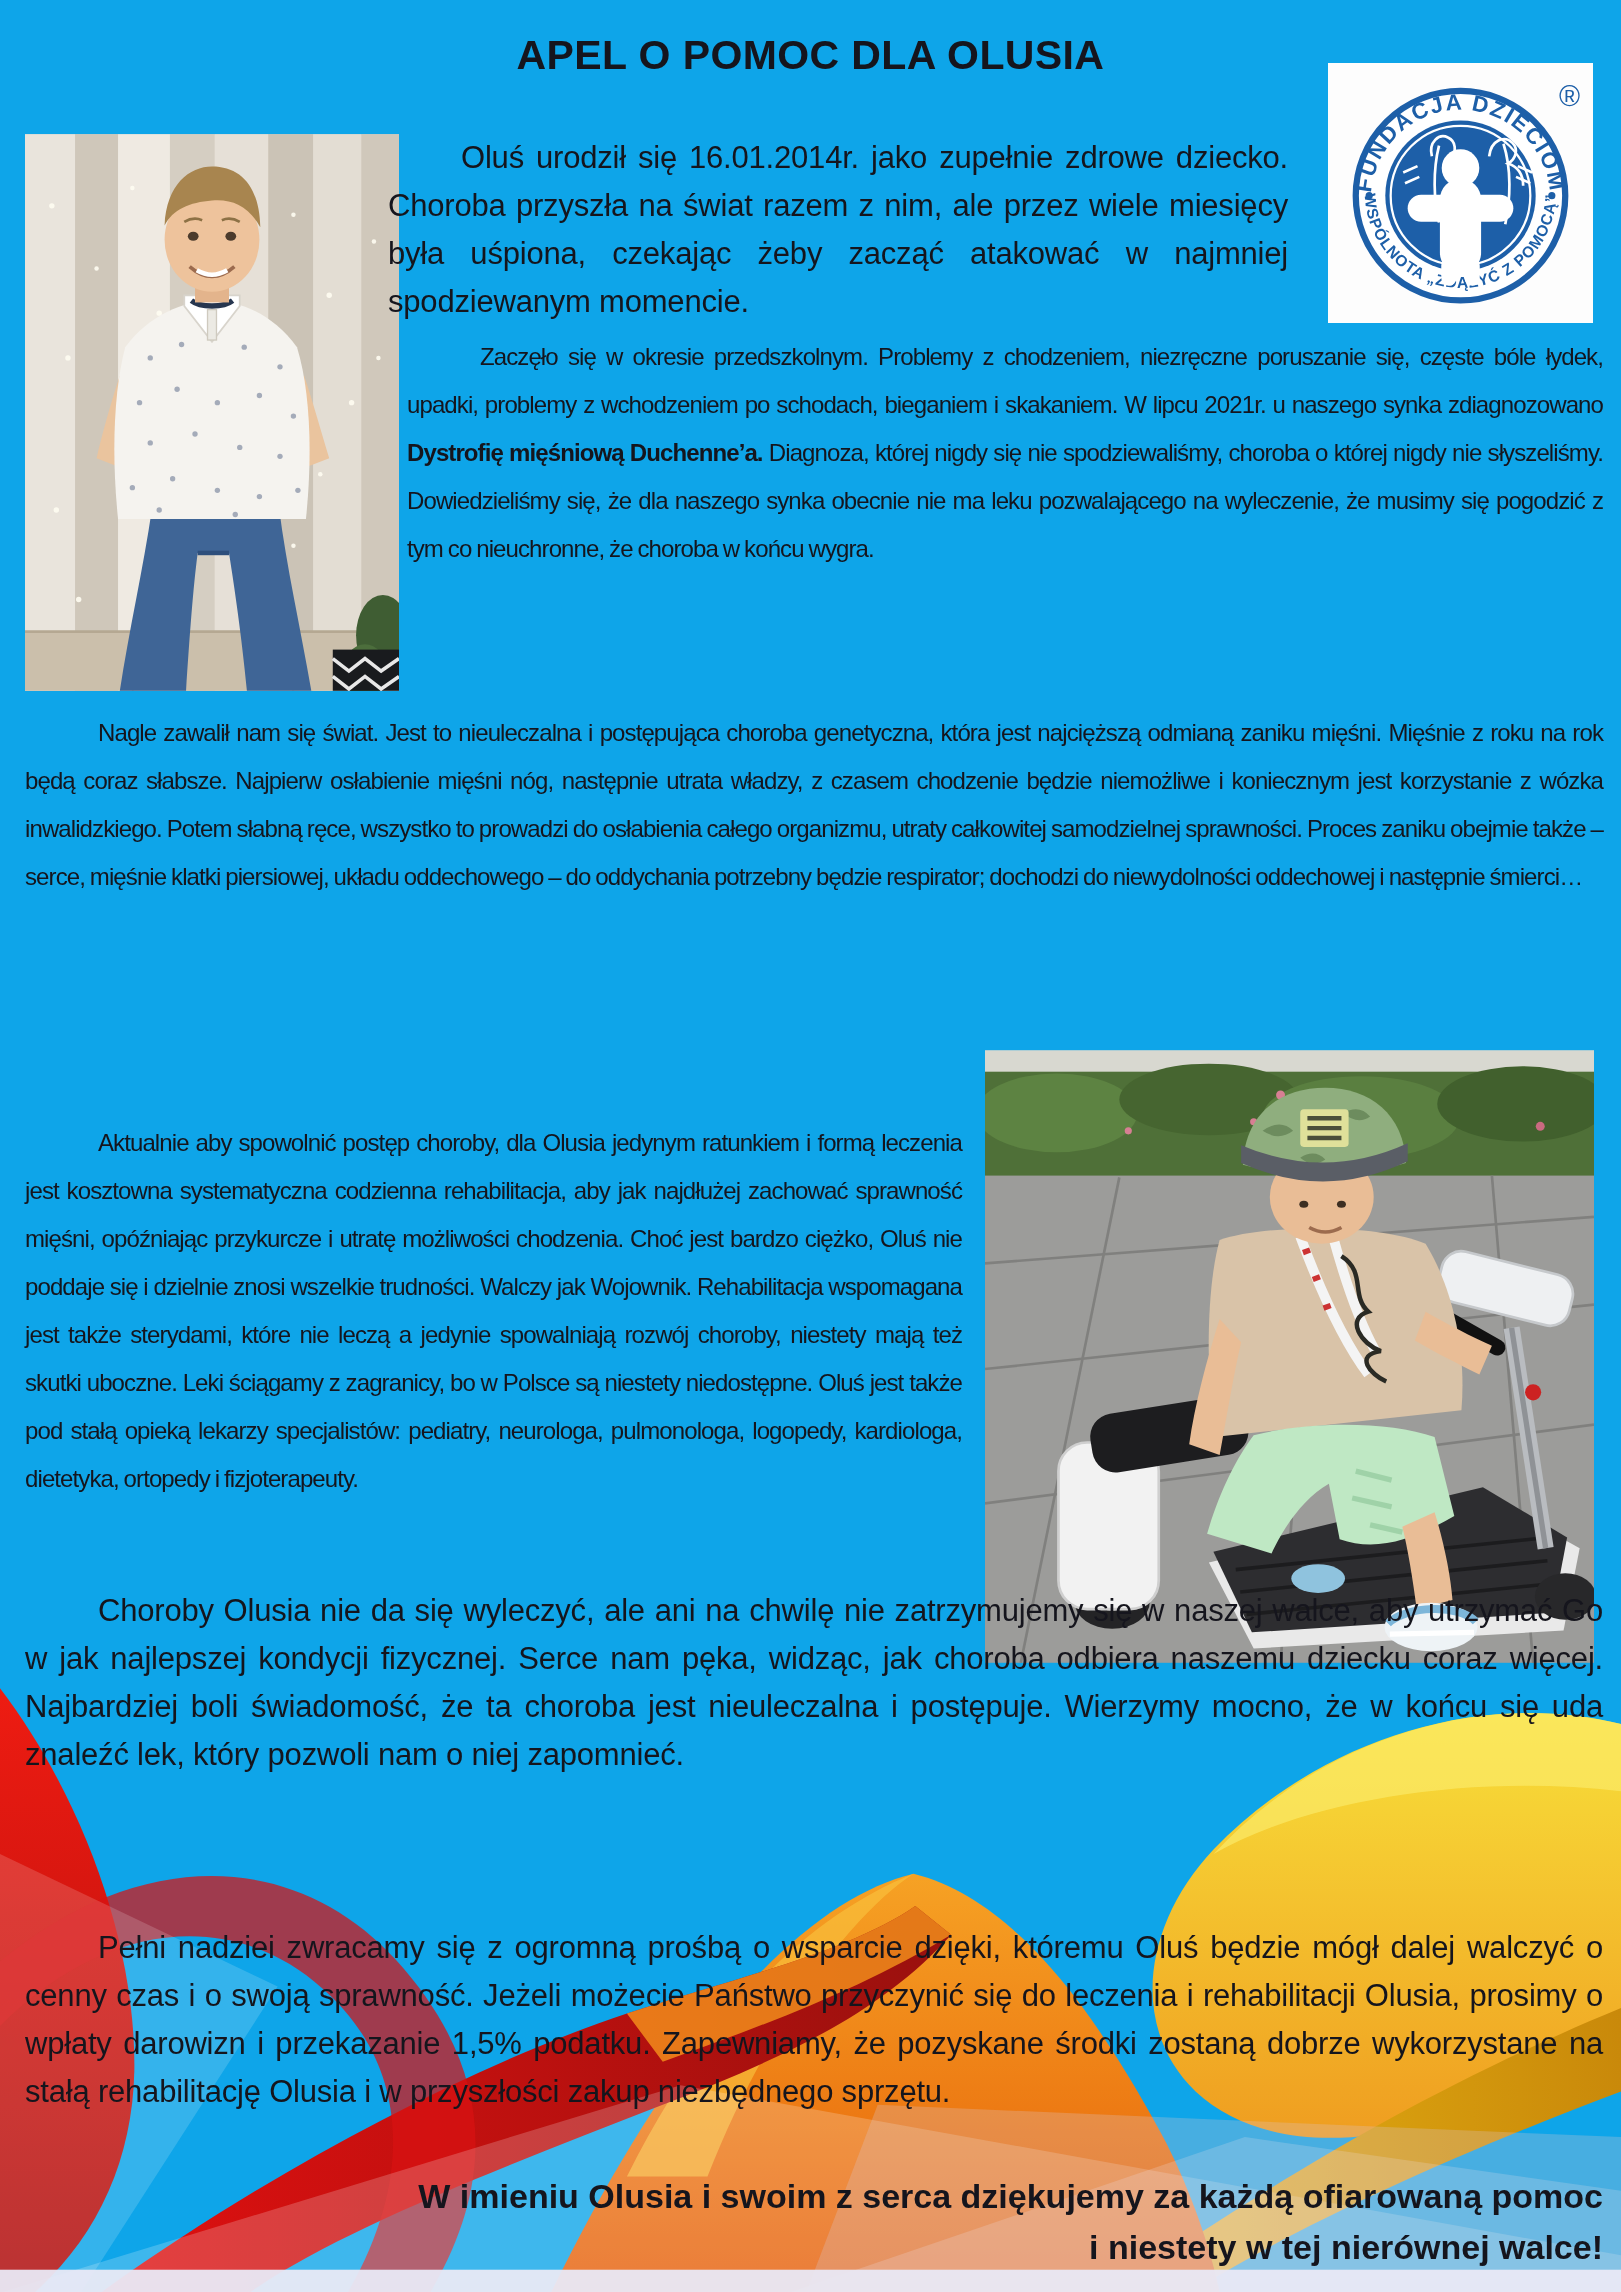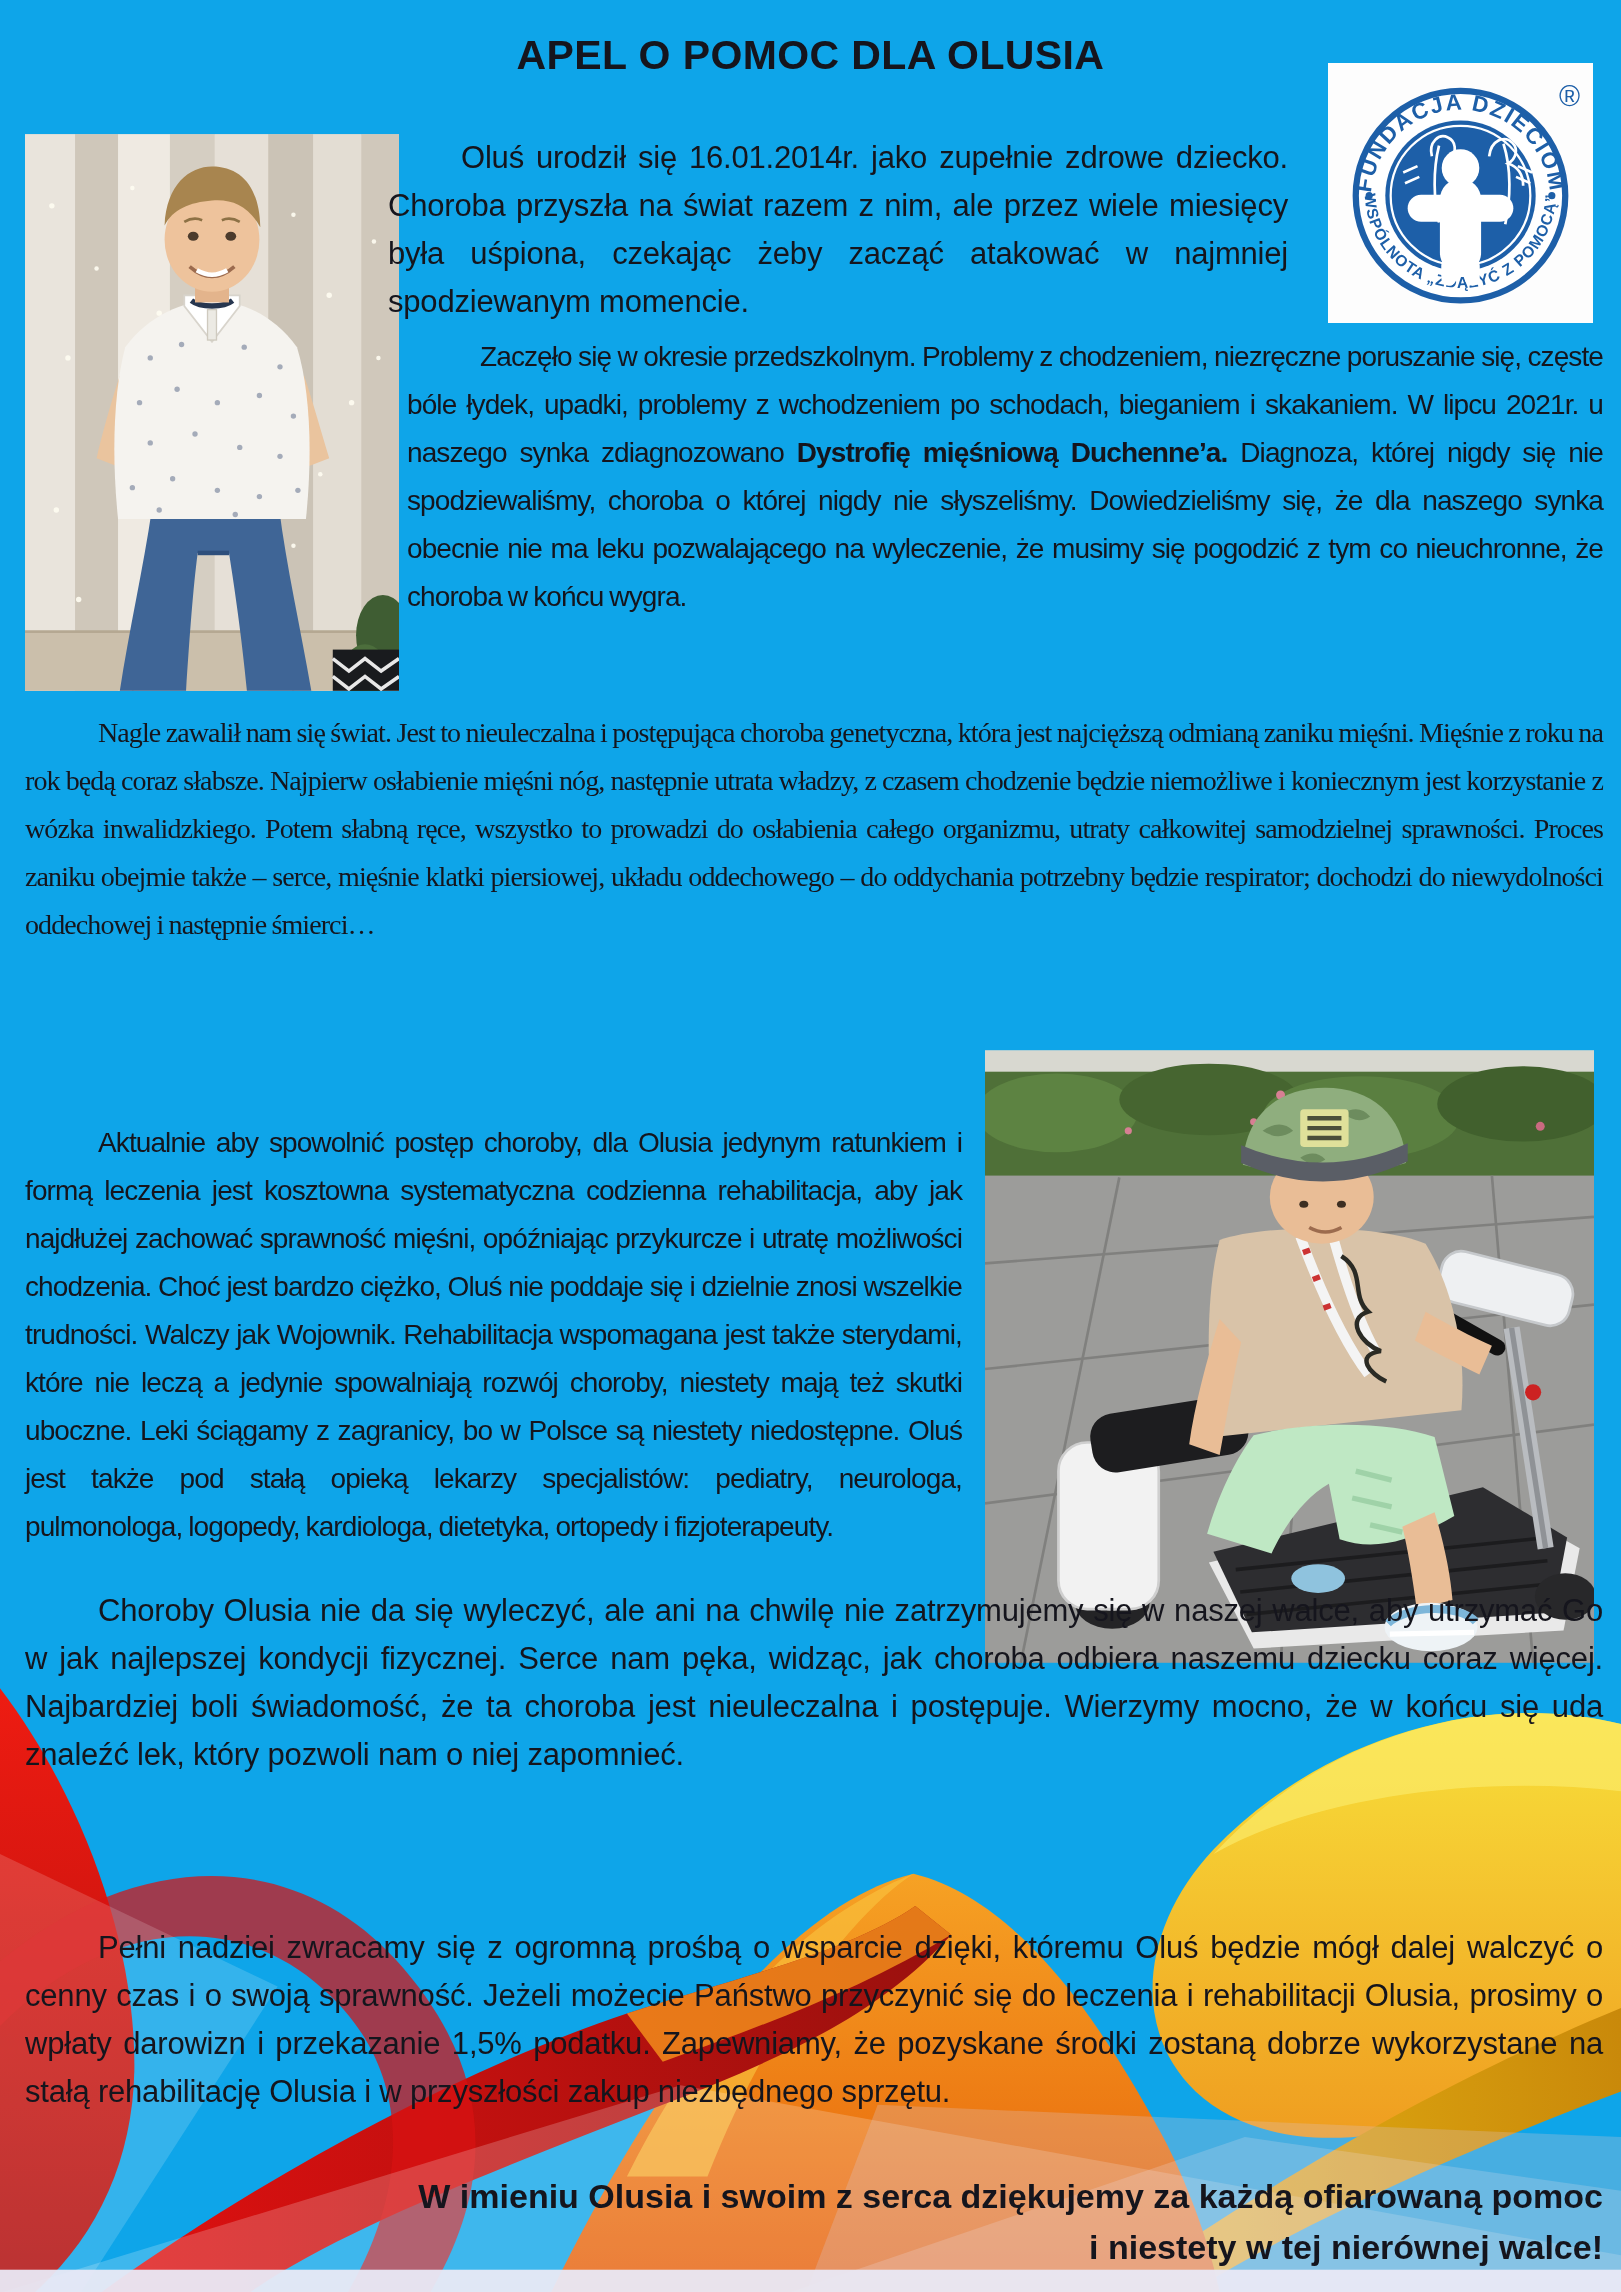--- a/index.html
+++ b/index.html
@@ -11,24 +11,24 @@
   .title{
     position:absolute; top:32px; left:0; width:100%;
     text-align:center; font-weight:bold; font-size:41px; letter-spacing:0.4px;
     z-index:3;
   }
   .para{
     position:absolute; z-index:3;
     font-size:31px; line-height:48px; text-align:justify; text-indent:73px;
     letter-spacing:-0.2px;
   }
-  .cond{ font-size:28px; letter-spacing:-0.9px; word-spacing:-0.9px; }
+  .cond{ font-size:24px; letter-spacing:-0.9px; word-spacing:-0.9px; }
   .p1{ left:388px; top:134px;  width:900px; }
   .p2{ left:407px; top:333px;  width:1196px; }
-  .p3{ left:25px;  top:709px;  width:1578px;font-family:Liberation Serif, serif; }
+  .p3{ left:25px;  top:709px;  width:1578px; }
   .p4{ left:25px;  top:1078px; width:937px;margin-top:41px; }
   .p5{ left:25px;  top:1587px; width:1578px; }
   .p6{ left:25px;  top:1924px; width:1578px; }
   .closing{
     position:absolute; left:25px; top:2171px; width:1578px; z-index:3;
     font-weight:bold; font-size:34px; line-height:51px; text-align:right;
   }
   .closing .l1{ padding-left:77px; }
   .photo1{ position:absolute; left:25px;  top:134px;  width:374px; height:557px; z-index:2; }
   .photo2{ position:absolute; left:985px; top:1050px; width:609px; height:613px; z-index:2; }

